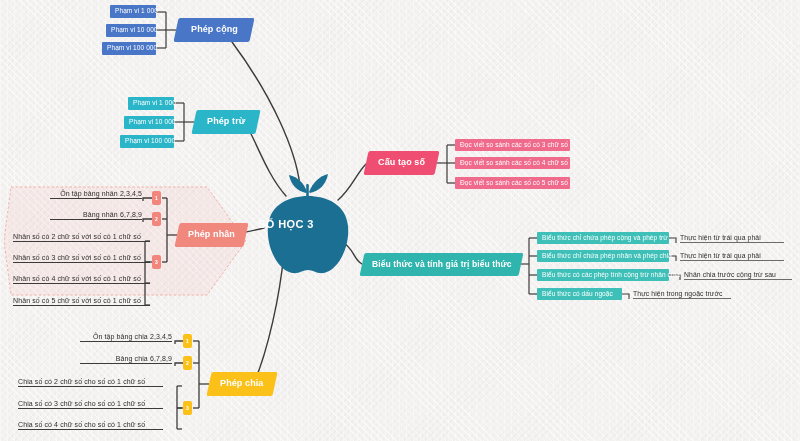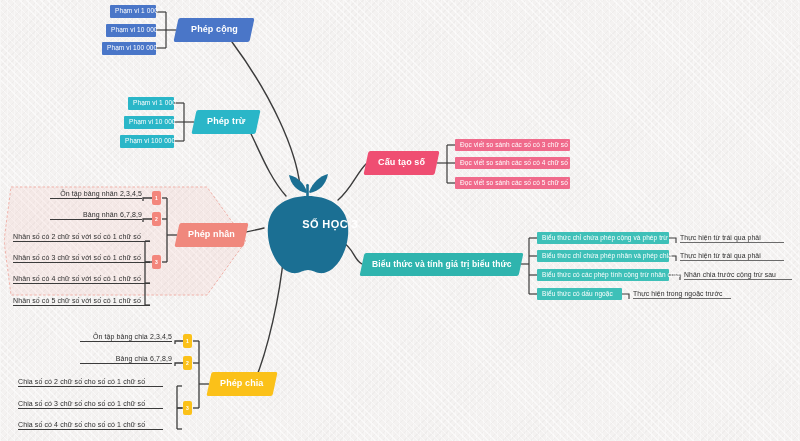--- a/index.html
+++ b/index.html
@@ -108,21 +108,21 @@
     left: 4px; top: 182px;
     width: 242px; height: 118px;
   }
 
   
   #apple-wrap { position: absolute; left: 258px; top: 174px; width: 100px; height: 104px; }
   #apple-label {
     position: absolute;
     left: 0; top: 44px;
     width: 100px;
-    text-align: right;
+    text-align: left;
     color: #ffffff;
     font-weight: bold;
     font-size: 11px;
     letter-spacing: 0.4px;
     pointer-events: none;
   }
 </style>
 </head>
 <body>
 

